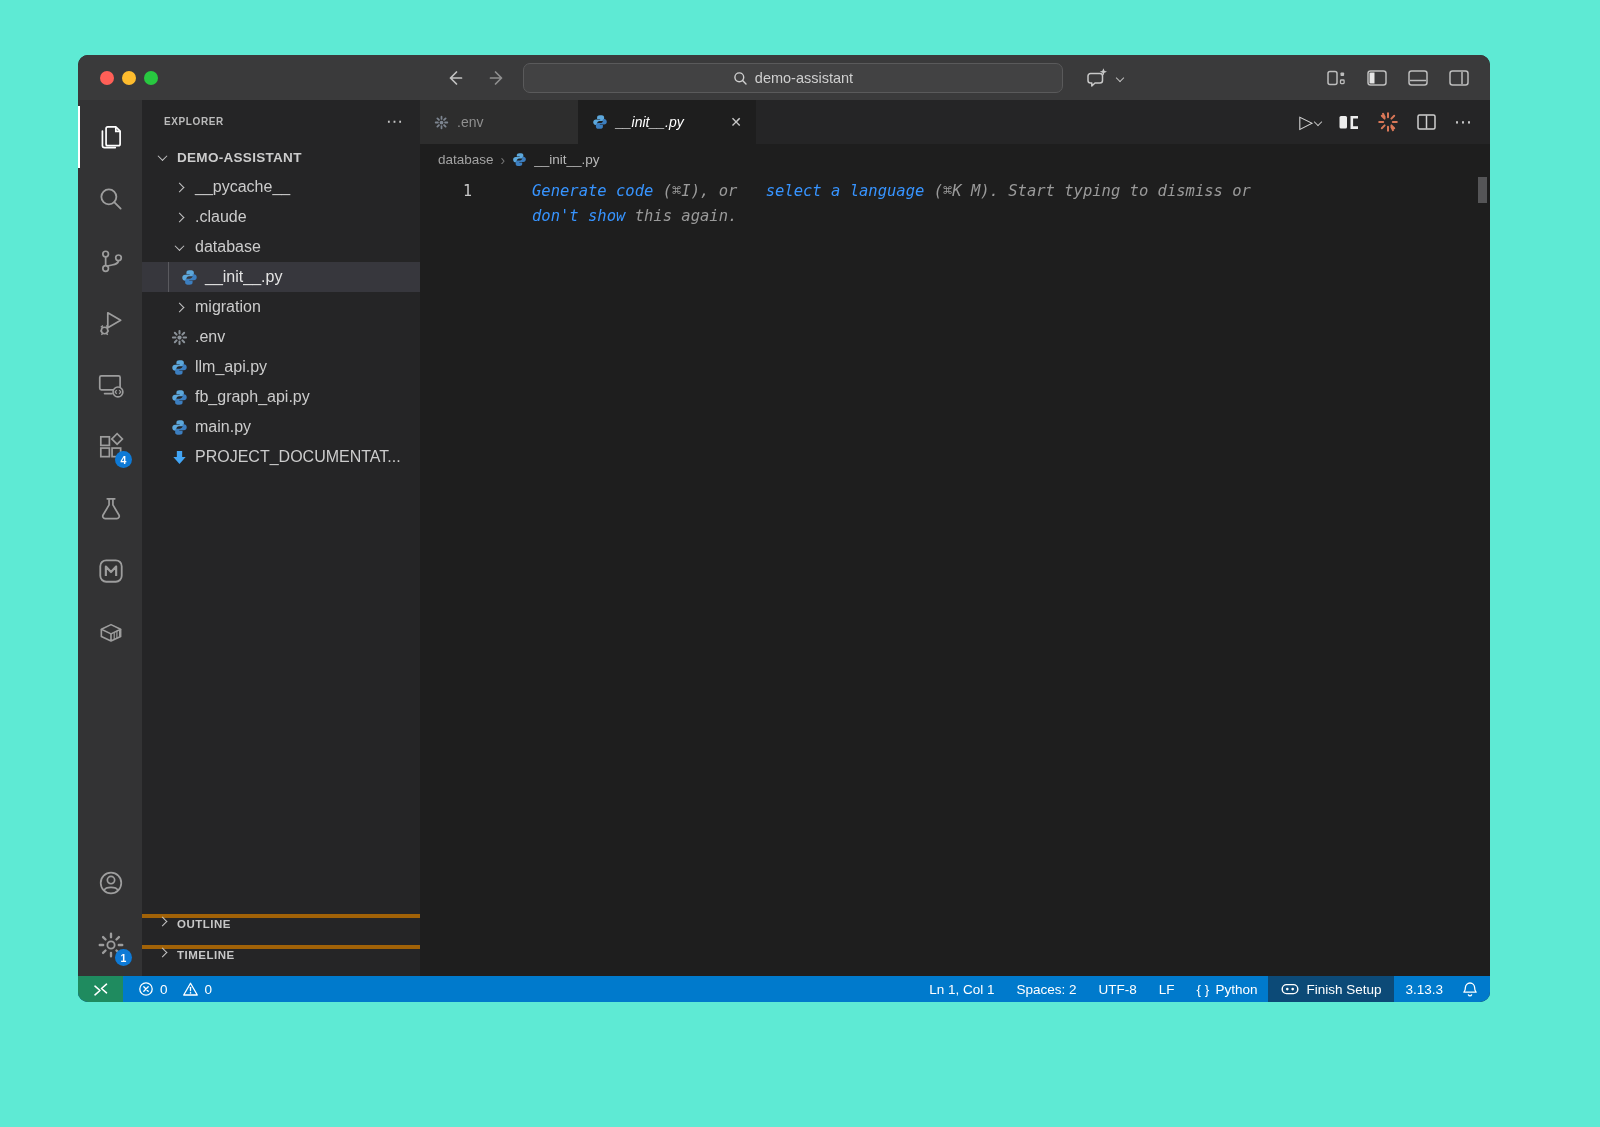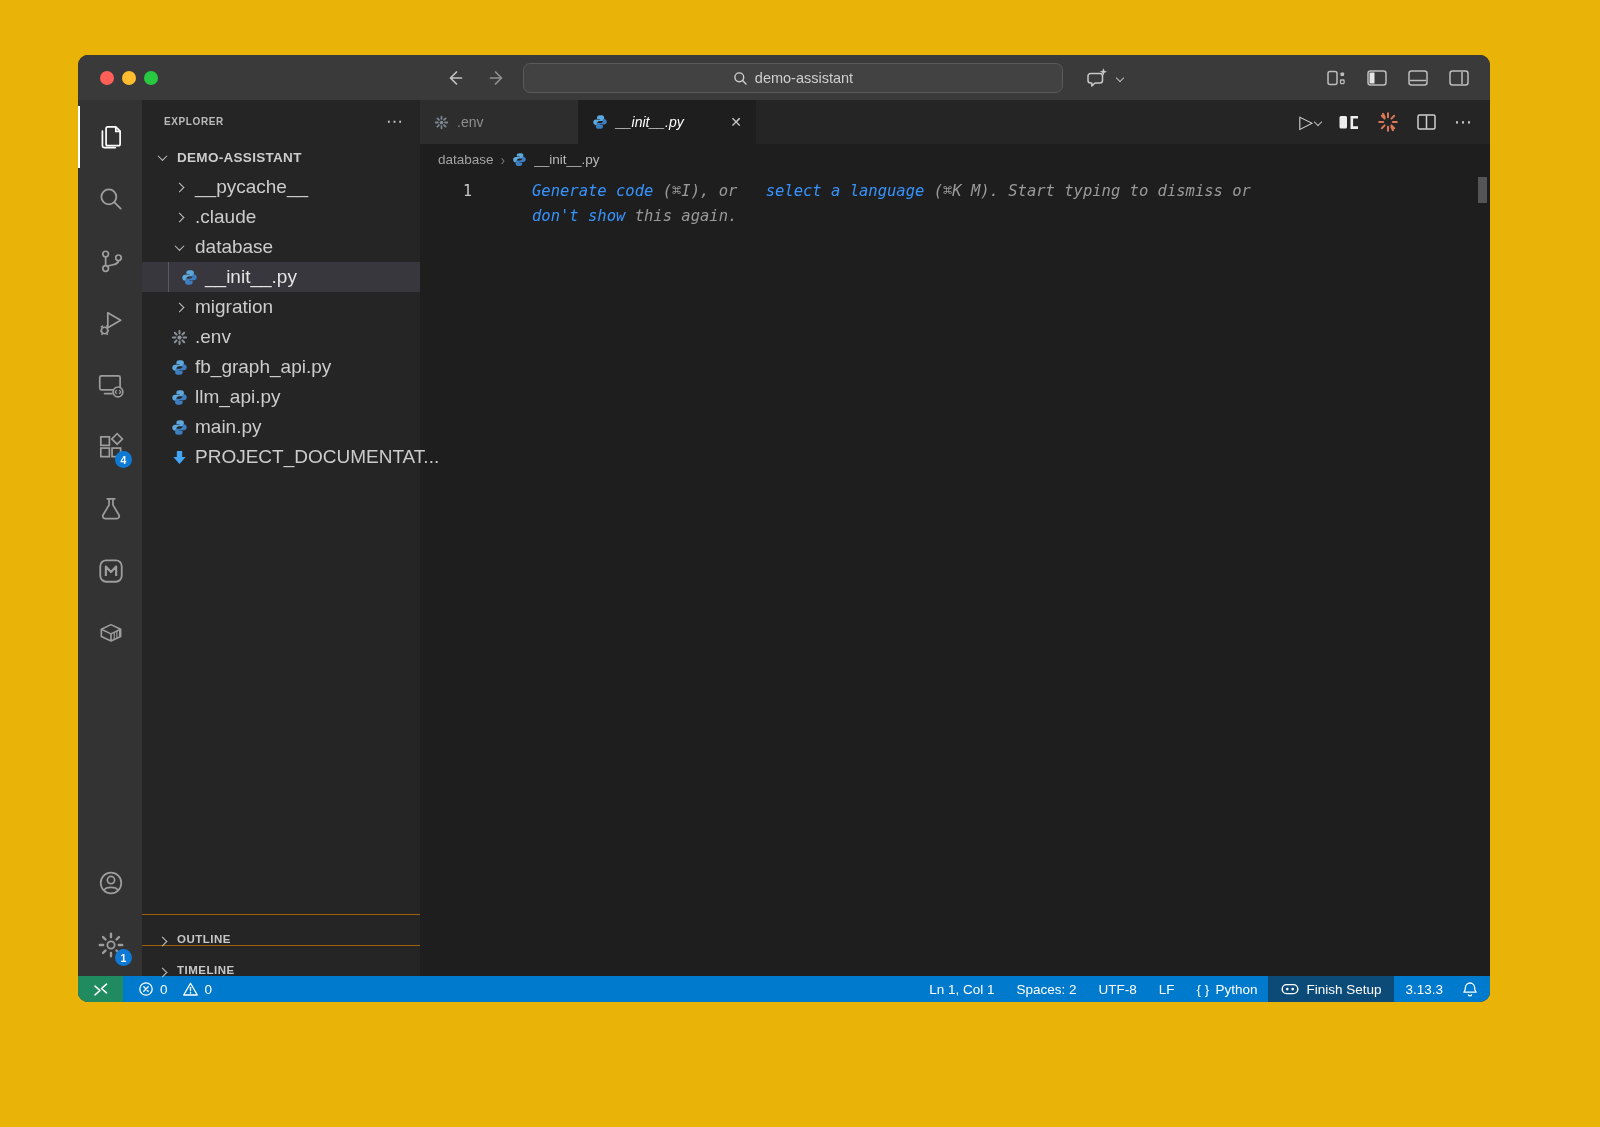--- a/index.html
+++ b/index.html
@@ -1,17 +1,17 @@
 <!DOCTYPE html>
 <html><head>
 <meta charset="utf-8">
 <style>
   * { box-sizing: border-box; margin: 0; padding: 0; }
   html,body { width:1600px; height:1127px; background:#000; font-family:"Liberation Sans",sans-serif; }
-  .stage { position:relative; width:1600px; height:1127px; background:#eab308; overflow:hidden; }
+  .stage { position:relative; width:1600px; height:1127px; background:#5eead4; overflow:hidden; }
   .window { position:absolute; left:78px; top:55px; width:1412px; height:947px; border-radius:10px; overflow:hidden;
             display:flex; flex-direction:column; background:#1e1e1e; }
 
   
   .titlebar { position:relative; height:45px; flex:0 0 45px; background:#3a3a3b; }
   .lights { position:absolute; left:22px; top:0; height:100%; display:flex; align-items:center; gap:8px; }
   .light { width:14px; height:14px; border-radius:50%; }
   .light.red { background:#ff5f57; } .light.yellow { background:#febc2e; } .light.green { background:#28c840; }
   .navarrows { position:absolute; left:368px; top:0; height:100%; display:flex; align-items:center; gap:20px; }
   .navarrows svg { display:block; }
@@ -31,35 +31,35 @@
   .ab-bottom { margin-top:auto; }
   .badge { position:absolute; right:10px; bottom:10px; min-width:17px; height:17px; border-radius:9px; background:#0e7ad6;
            color:#fff; font-size:10.5px; font-weight:bold; display:flex; align-items:center; justify-content:center; padding:0 3px; }
 
   
   .sidebar { width:278px; flex:0 0 278px; background:#252526; display:flex; flex-direction:column; color:#cccccc; }
   .sb-header { height:42px; flex:0 0 42px; display:flex; align-items:center; padding:0 16px 0 22px; }
   .sb-title { font-size:10px; font-weight:bold; letter-spacing:.6px; color:#bbbbbb; }
   .sb-dots { margin-left:auto; color:#c5c5c5; font-size:17px; letter-spacing:1px; }
   .tree { flex:0 0 auto; }
-  .trow { height:30px; display:flex; align-items:center; font-size:19px; color:#cccccc; position:relative; cursor:default; }
+  .trow { height:30px; display:flex; align-items:center; font-size:16px; color:#cccccc; position:relative; cursor:default; }
   .trow .slot { width:22px; flex:0 0 22px; display:flex; align-items:center; justify-content:center; }
   .trow.root { padding-left:10px; font-weight:bold; font-size:13.5px; letter-spacing:.3px; }
   .trow.root .slot { width:20px; flex-basis:20px; }
   .trow.lvl1 { padding-left:26px; }
   .trow.lvl2 { padding-left:36px; }
   .trow.selected { background:#37373d; color:#e4e4e4; }
   .trow.selected::before { content:""; position:absolute; left:26px; top:0; bottom:0; width:1px; background:#5a5a5f; }
   .chev { width:7px; height:7px; border-right:1.6px solid #c5c5c5; border-bottom:1.6px solid #c5c5c5; display:inline-block; }
   .chev.right { transform:rotate(-45deg); }
   .chev.down { transform:rotate(45deg) translate(-1px,-1px); }
   .tlabel { margin-left:5px; white-space:nowrap; }
   .pyicon { width:17px; height:17px; display:block; }
   .sb-spacer { flex:1; }
-  .sb-section { height:31px; flex:0 0 31px; display:flex; align-items:flex-end; padding-left:10px; border-top:1px solid #a16207; }
+  .sb-section { height:31px; flex:0 0 31px; display:flex; align-items:flex-start; padding-left:10px; border-top:4px solid #a16207; }
   .sb-section .sec-label { margin-left:5px; font-size:11.5px; font-weight:bold; letter-spacing:.5px; color:#c8c8c8; }
   .sb-section .slot { width:20px; display:flex; align-items:center; justify-content:center; }
 
   
   .editorcol { flex:1; display:flex; flex-direction:column; background:#1e1e1e; min-width:0; }
   .tabbar { height:44px; flex:0 0 44px; background:#252526; display:flex; align-items:stretch; }
   .tab { display:flex; align-items:center; gap:8px; padding:0 14px; font-size:14px; }
   .tab.inactive { background:#2d2d2d; color:#8f8f8f; width:158px; }
   .tab.active { background:#1e1e1e; color:#ffffff; font-style:italic; width:178px; }
   .tab .closex { margin-left:auto; color:#c8c8c8; font-size:14px; font-style:normal; }
@@ -300,30 +300,30 @@
               </span>
             <span class="tlabel">.env</span>
           </div>
           <div class="trow lvl1">
             <span class="slot">
                 <svg class="pyicon" viewBox="0 0 16 16">
                   <path d="M7.9 1.2c-1.8 0-2.8.8-2.8 2.1v1.6h3.1v.5H3.9c-1.5 0-2.7 1.1-2.7 2.8 0 1.6 1.2 2.8 2.7 2.8h1.2V9.3c0-1.3 1.1-2.4 2.4-2.4h2.6c1.1 0 2-.9 2-2V3.3c0-1.2-1-2.1-2.2-2.1H7.9z" fill="#5da8dc"></path>
                   <path d="M8.1 14.8c1.8 0 2.8-.8 2.8-2.1v-1.6H7.8v-.5h4.3c1.5 0 2.7-1.1 2.7-2.8 0-1.6-1.2-2.8-2.7-2.8h-1.2v1.7c0 1.3-1.1 2.4-2.4 2.4H5.9c-1.1 0-2 .9-2 2v1.6c0 1.2 1 2.1 2.2 2.1h2z" fill="#3c7ebf"></path>
                 </svg>
               </span>
-            <span class="tlabel">fb_graph_api.py</span>
+            <span class="tlabel">llm_api.py</span>
           </div>
           <div class="trow lvl1">
             <span class="slot">
                 <svg class="pyicon" viewBox="0 0 16 16">
                   <path d="M7.9 1.2c-1.8 0-2.8.8-2.8 2.1v1.6h3.1v.5H3.9c-1.5 0-2.7 1.1-2.7 2.8 0 1.6 1.2 2.8 2.7 2.8h1.2V9.3c0-1.3 1.1-2.4 2.4-2.4h2.6c1.1 0 2-.9 2-2V3.3c0-1.2-1-2.1-2.2-2.1H7.9z" fill="#5da8dc"></path>
                   <path d="M8.1 14.8c1.8 0 2.8-.8 2.8-2.1v-1.6H7.8v-.5h4.3c1.5 0 2.7-1.1 2.7-2.8 0-1.6-1.2-2.8-2.7-2.8h-1.2v1.7c0 1.3-1.1 2.4-2.4 2.4H5.9c-1.1 0-2 .9-2 2v1.6c0 1.2 1 2.1 2.2 2.1h2z" fill="#3c7ebf"></path>
                 </svg>
               </span>
-            <span class="tlabel">llm_api.py</span>
+            <span class="tlabel">fb_graph_api.py</span>
           </div>
           <div class="trow lvl1">
             <span class="slot">
                 <svg class="pyicon" viewBox="0 0 16 16">
                   <path d="M7.9 1.2c-1.8 0-2.8.8-2.8 2.1v1.6h3.1v.5H3.9c-1.5 0-2.7 1.1-2.7 2.8 0 1.6 1.2 2.8 2.7 2.8h1.2V9.3c0-1.3 1.1-2.4 2.4-2.4h2.6c1.1 0 2-.9 2-2V3.3c0-1.2-1-2.1-2.2-2.1H7.9z" fill="#5da8dc"></path>
                   <path d="M8.1 14.8c1.8 0 2.8-.8 2.8-2.1v-1.6H7.8v-.5h4.3c1.5 0 2.7-1.1 2.7-2.8 0-1.6-1.2-2.8-2.7-2.8h-1.2v1.7c0 1.3-1.1 2.4-2.4 2.4H5.9c-1.1 0-2 .9-2 2v1.6c0 1.2 1 2.1 2.2 2.1h2z" fill="#3c7ebf"></path>
                 </svg>
               </span>
             <span class="tlabel">main.py</span>
           </div>

